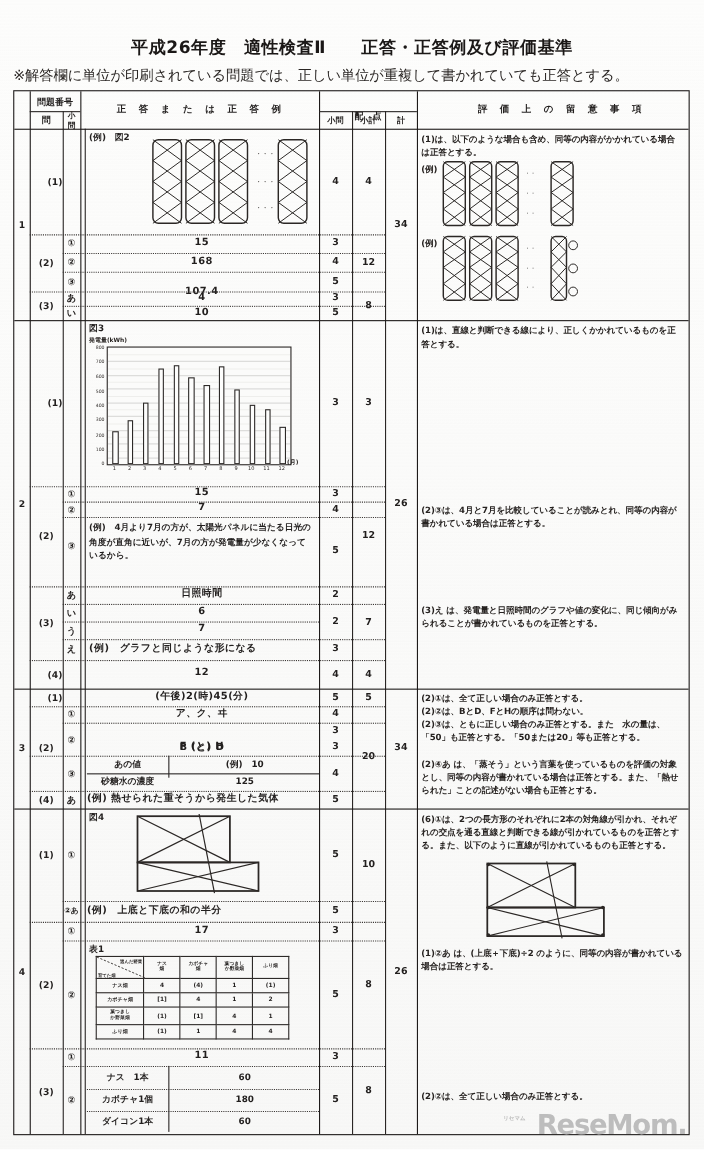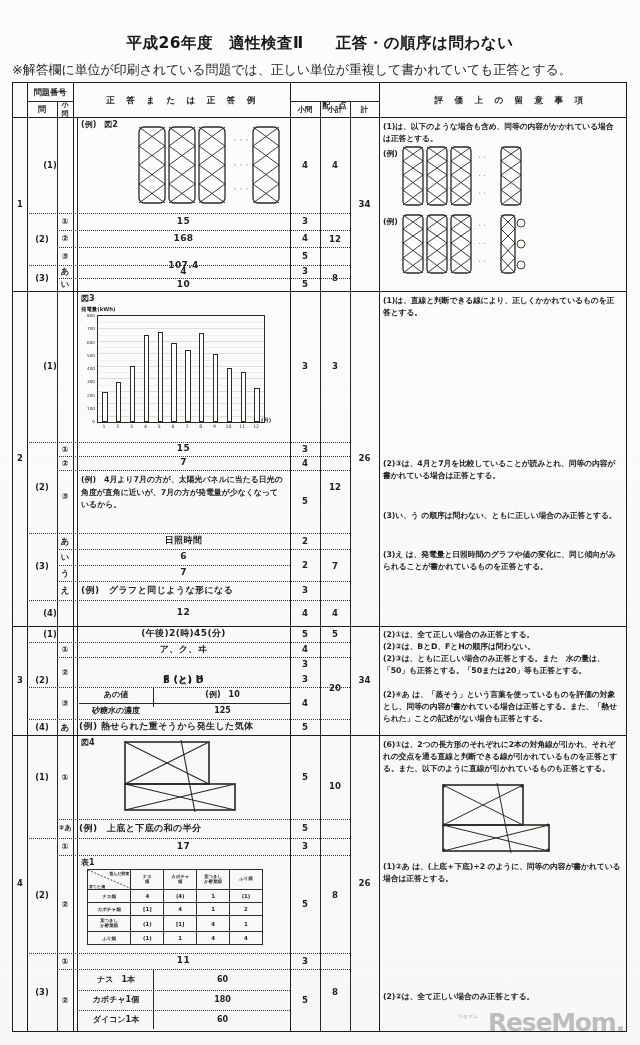--- a/index.html
+++ b/index.html
@@ -97,21 +97,21 @@
   }
 </style>
 </head>
 <body>
 
 <div class="scan"></div>
 <div class="page" id="page"></div>
 <div class="noise"></div>
 
 <div class="title">
-  <span>平成26年度</span><span class="gap"></span><span>適性検査Ⅱ</span><span class="gap"></span><span class="gap"></span><span>正答・の順序は問わない</span>
+  <span>平成26年度</span><span class="gap"></span><span>適性検査Ⅱ</span><span class="gap"></span><span class="gap"></span><span>正答・正答例及び評価基準</span>
 </div>
 <div class="note-top">※解答欄に単位が印刷されている問題では、正しい単位が重複して書かれていても正答とする。</div>
 
 <div class="frame">
 
   <div class="v thick" style="left:14px;"></div>
   <div class="v" style="left:44px;top:18px;"></div>
   <div class="v thick" style="left:60px;"></div>
   <div class="v" style="left:64px;top:34px;"></div>
   <div class="v thick" style="left:277px;"></div>
@@ -342,21 +342,20 @@
   <div class="cell ctr pts" style="left:277px;top:498px;width:30px;height:19px;">3</div>
 
   <div class="h dot" style="top:517px;left:14px;width:323px;"></div>
   <div class="cell ctr qno" style="left:14px;top:517px;width:46px;height:26px;">(4)</div>
   <div class="cell ctr ans" style="left:64px;top:517px;width:213px;height:26px;">12</div>
   <div class="cell ctr pts" style="left:277px;top:517px;width:30px;height:26px;">4</div>
   <div class="cell ctr pts" style="left:307px;top:517px;width:30px;height:26px;">4</div>
 
   <div class="cell remark" style="left:370px;top:212px;width:238px;">(1)は、直線と判断できる線により、正しくかかれているものを正答とする。</div>
   <div class="cell remark" style="left:370px;top:375px;width:238px;">(2)③は、4月と7月を比較していることが読みとれ、同等の内容が書かれている場合は正答とする。</div>
-  <div class="cell remark" style="left:370px;top:427px;width:238px;">(3)い、う の順序は問わない、ともに正しい場合のみ正答とする。</div>
   <div class="cell remark" style="left:370px;top:466px;width:238px;">(3)え は、発電量と日照時間のグラフや値の変化に、同じ傾向がみられることが書かれているものを正答とする。</div>
 
   <div class="h thick" style="top:652px;"></div>
   <div class="cell ctr qno" style="left:0;top:543px;width:14px;height:109px;">3</div>
   <div class="cell ctr pts" style="left:337px;top:543px;width:29px;height:109px;">34</div>
 
   <div class="cell ctr qno" style="left:14px;top:543px;width:46px;height:16px;">(1)</div>
   <div class="cell ctr ans" style="left:64px;top:543px;width:213px;height:16px;">(午後)2(時)45(分)</div>
   <div class="cell ctr pts" style="left:277px;top:543px;width:30px;height:16px;">5</div>
   <div class="cell ctr pts" style="left:307px;top:543px;width:30px;height:16px;">5</div>

